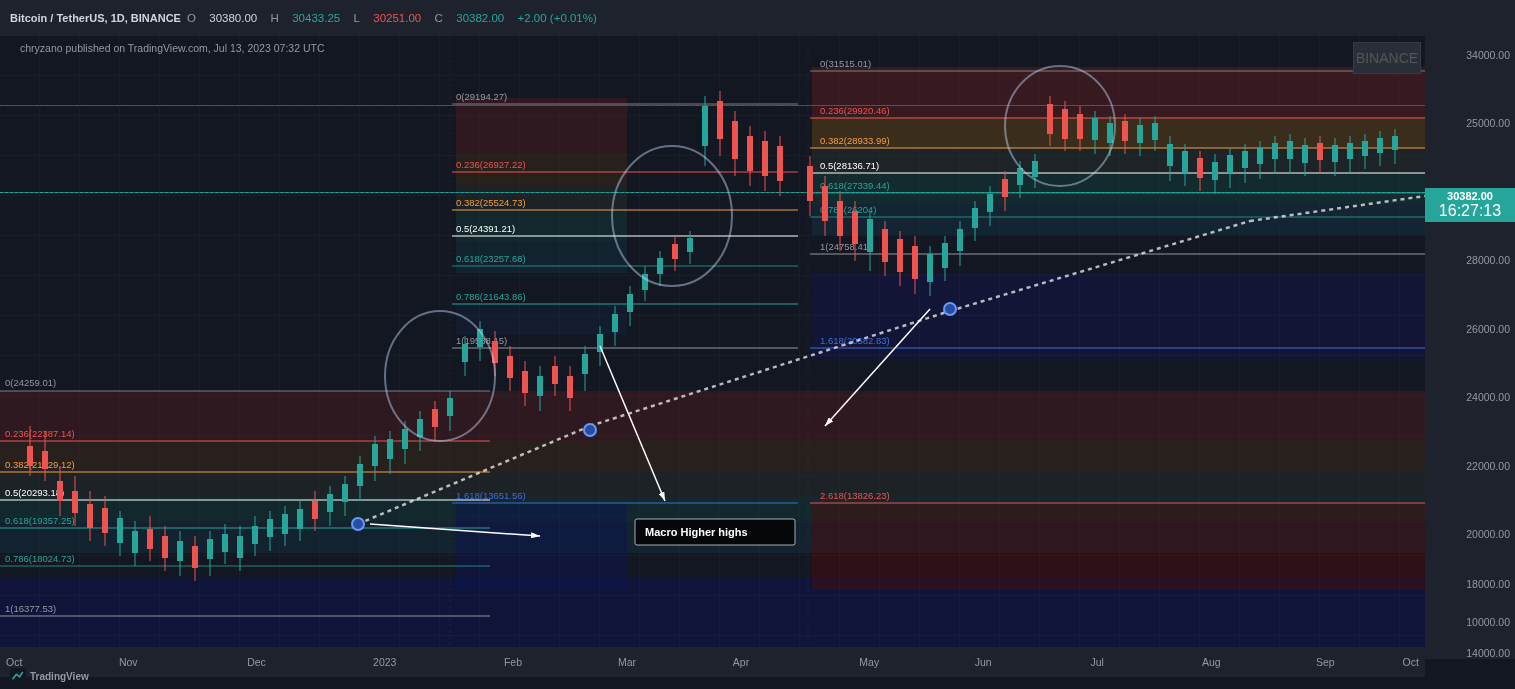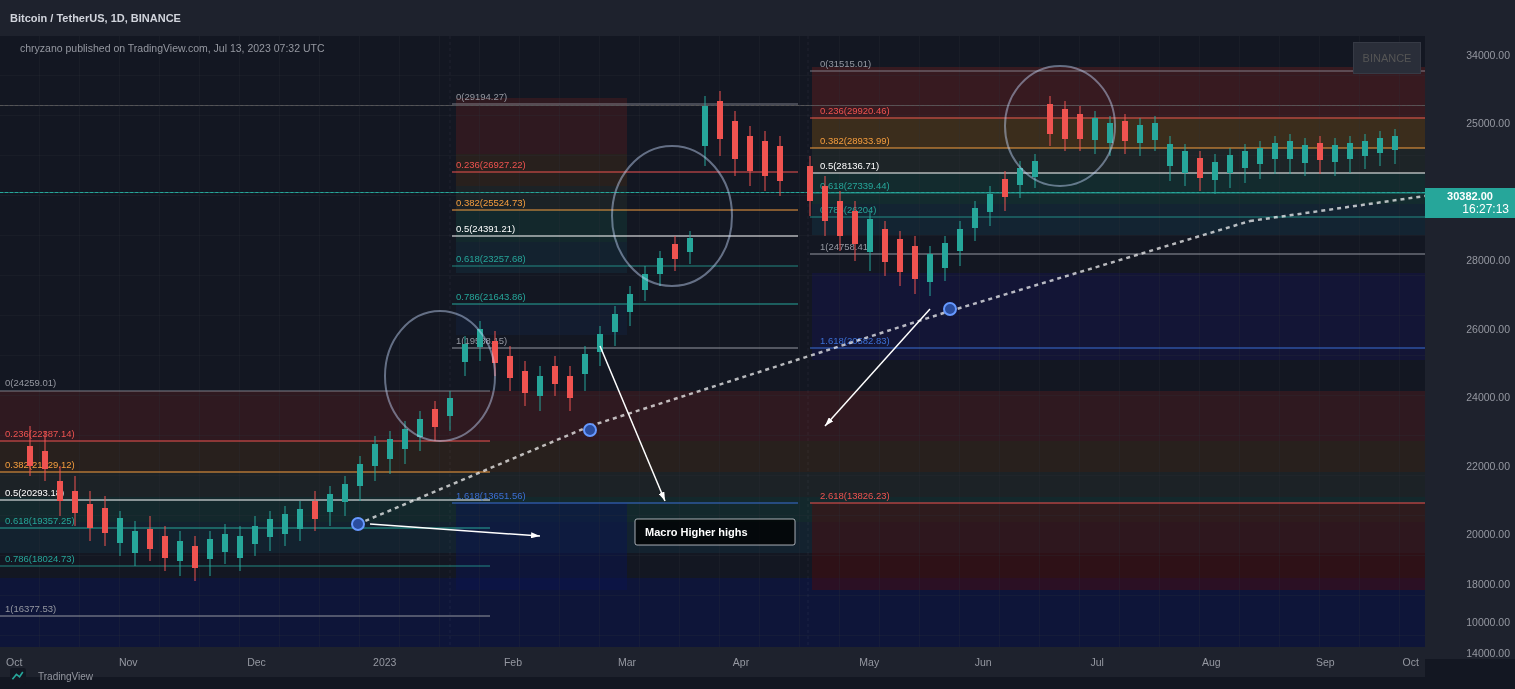--- a/index.html
+++ b/index.html
@@ -108,23 +108,24 @@
     }
 
     
     #tv-logo {
       position: absolute;
       bottom: 5px;
       left: 10px;
       z-index: 10;
       display: flex;
       align-items: center;
-      gap: 12px;
+      gap: 4px;
       font-size: 11px;
       color: #9598a1;
+      font-weight: bold;
     }
 
     
     #chart-area {
       position: absolute;
       top: 36px;
       left: 0;
       right: 90px;
       bottom: 30px;
     }
@@ -166,20 +167,31 @@
       z-index: 10;
     }
   </style>
 </head>
 <body>
 
 <div id="chart-container">
 
   <div id="header">
     <span class="header-symbol">Bitcoin / TetherUS, 1D, BINANCE</span>
+    <span class="header-ohlc">
+      <span class="label">O</span>
+      <span class="val-o">30380.00</span>
+      <span class="label">H</span>
+      <span class="val-h">30433.25</span>
+      <span class="label">L</span>
+      <span class="val-l">30251.00</span>
+      <span class="label">C</span>
+      <span class="val-c">30382.00</span>
+      <span class="change">+2.00 (+0.01%)</span>
+    </span>
   </div>
 
   <div id="published-by" style="top:42px;">chryzano published on TradingView.com, Jul 13, 2023 07:32 UTC</div>
 
   <div id="chart-area">
 
     <div class="fib-zone" style="top:57%;height:8%;background:rgba(100,30,30,0.35);"></div>
 
     <div class="fib-zone" style="top:65%;height:5%;background:rgba(80,50,20,0.35);"></div>
 
@@ -562,21 +574,21 @@
     <div class="price-tick" style="top:58%;">24000.00</div>
     <div class="price-tick" style="top:69%;">22000.00</div>
     <div class="price-tick" style="top:80%;">20000.00</div>
     <div class="price-tick" style="top:88%;">18000.00</div>
     <div class="price-tick" style="top:94%;">10000.00</div>
     <div class="price-tick" style="top:99%;">14000.00</div>
   </div>
 
   <div id="current-price-badge" style="top:calc(36px + 22%); width:90px; right:0;">
     <div style="font-size:11px;font-weight:bold;">30382.00</div>
-    <div style="font-size:12px;text-align:right;">16:27:13</div>
+    <div style="font-size:16px;">16:27:13</div>
   </div>
 
   <div id="time-axis">
     <span class="time-tick" style="left:1%;">Oct</span>
     <span class="time-tick" style="left:9%;">Nov</span>
     <span class="time-tick" style="left:18%;">Dec</span>
     <span class="time-tick" style="left:27%;">2023</span>
     <span class="time-tick" style="left:36%;">Feb</span>
     <span class="time-tick" style="left:44%;">Mar</span>
     <span class="time-tick" style="left:52%;">Apr</span>
@@ -590,16 +602,16 @@
 
   <div id="tv-logo">
     <svg width="16" height="16" viewBox="0 0 20 20" fill="none">
       <rect width="20" height="20" rx="3" fill="#131722"></rect>
       <path d="M3 14 L8 8 L12 11 L16 5" stroke="#26a69a" stroke-width="2" fill="none"></path>
     </svg>
     <span style="color:#9598a1;font-size:10px;">TradingView</span>
   </div>
 
   <div id="watermark-tr" style="position:absolute;top:42px;right:94px;width:68px;height:32px;background:#2a2e39;border:1px solid #363a45;display:flex;align-items:center;justify-content:center;z-index:10;">
-    <span style="color:#555;font-size:11px;">BINANCE</span>
+    <span style="color:#555;font-size:14px;">BINANCE</span>
   </div>
 
 </div>
 
 </body></html>

